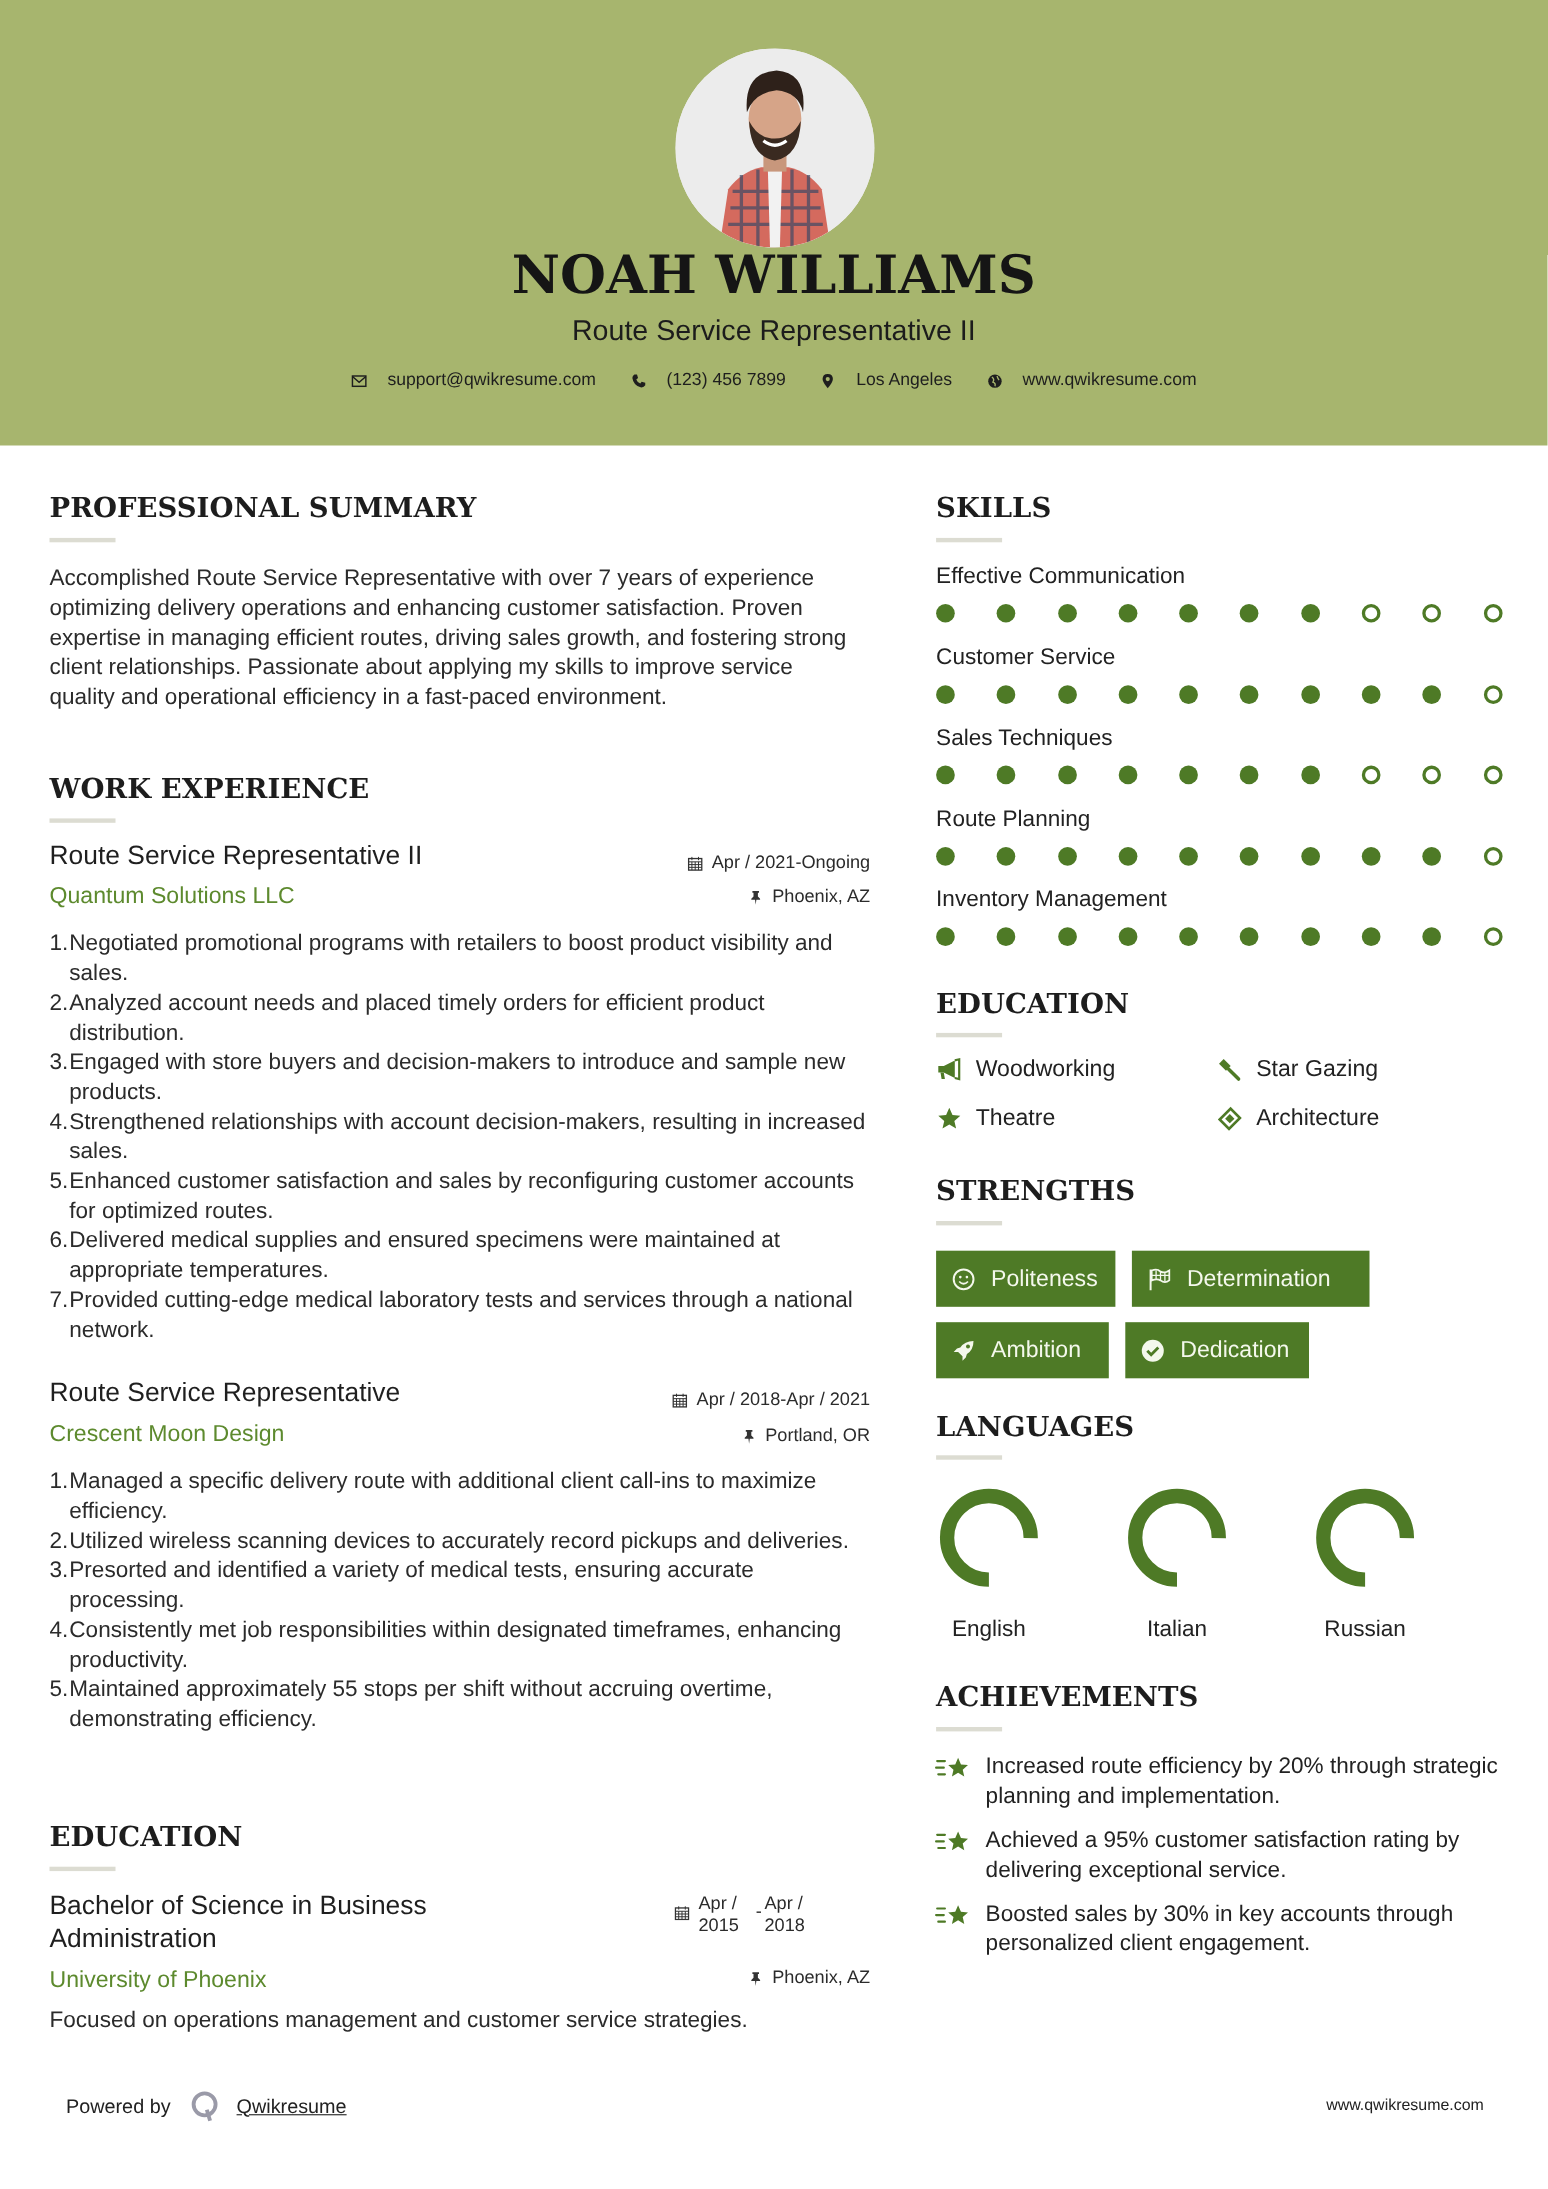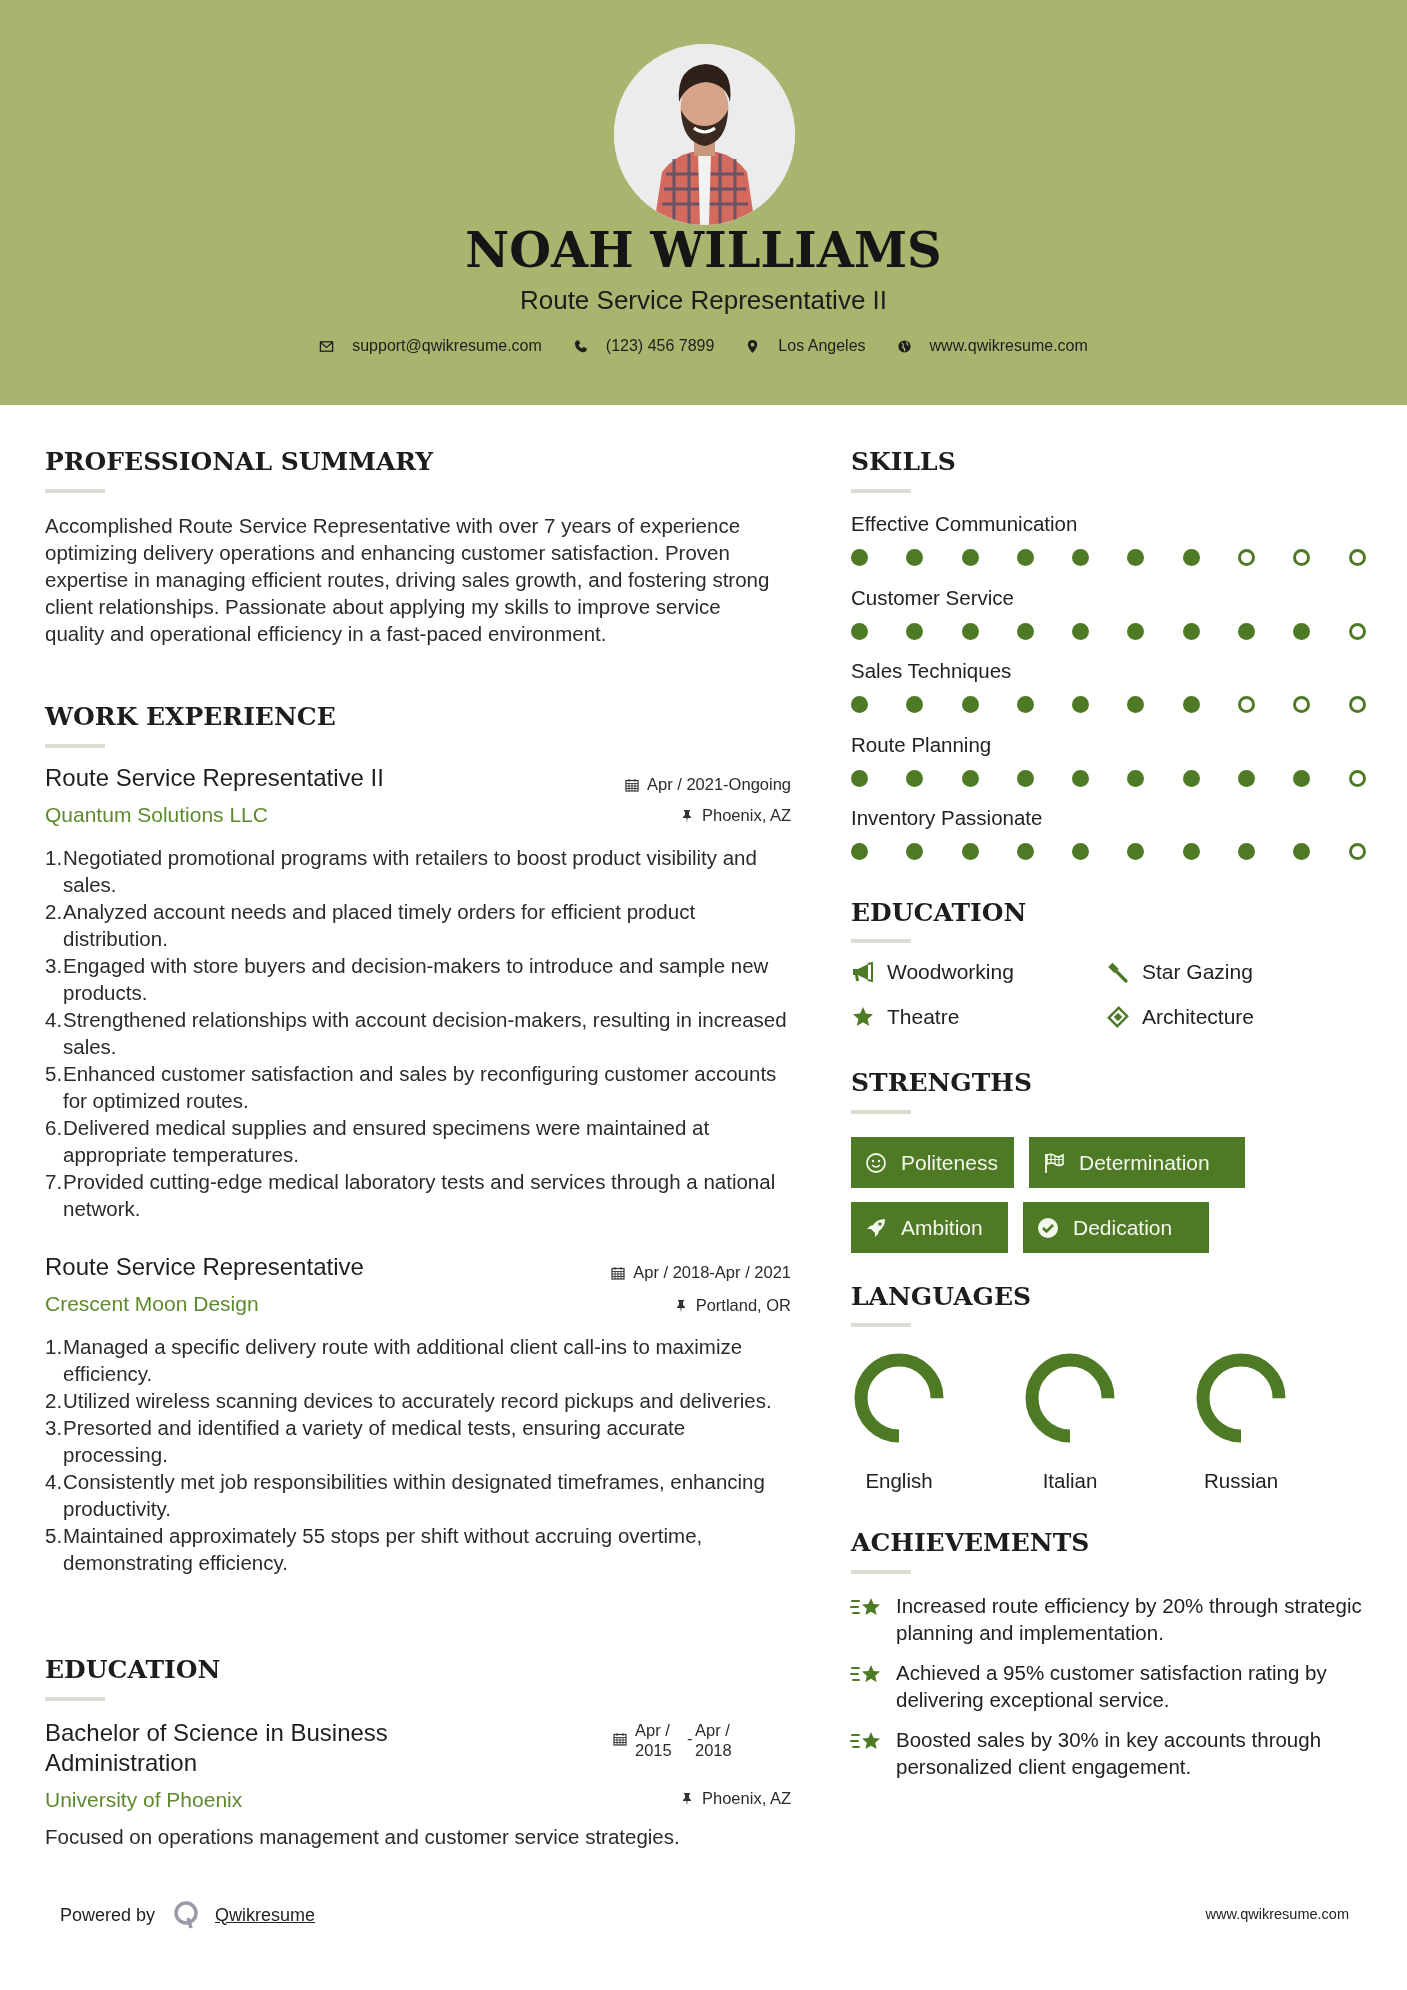--- a/index.html
+++ b/index.html
@@ -286,21 +286,21 @@
       <span class="dot"></span>
       <span class="dot"></span>
       <span class="dot"></span>
       <span class="dot"></span>
       <span class="dot"></span>
       <span class="dot"></span>
       <span class="dot"></span>
       <span class="dot"></span>
       <span class="dot off"></span>
     </div>
-    <div class="skill-label" style="top: 806px;">Inventory Passionate</div>
+    <div class="skill-label" style="top: 806px;">Inventory Management</div>
     <div class="dots" style="top: 843px;">
       <span class="dot"></span>
       <span class="dot"></span>
       <span class="dot"></span>
       <span class="dot"></span>
       <span class="dot"></span>
       <span class="dot"></span>
       <span class="dot"></span>
       <span class="dot"></span>
       <span class="dot"></span>
@@ -360,21 +360,21 @@
   </svg>
   <span>Determination</span>
 </div>
 <div class="badge" style="left:851px; top:1202px; width:157px;">
   <svg viewBox="0 0 22 22">
     <path d="M20 2 Q12 2 8 8 L5 9 L2 12 L6 12 L10 16 L10 20 L13 17 L14 14 Q20 10 20 2 Z" fill="#f4f8ec"></path>
     <circle cx="15" cy="7" r="1.8" fill="#4e7a26"></circle>
   </svg>
   <span>Ambition</span>
 </div>
-<div class="badge" style="left:1023px; top:1202px; width:186px;">
+<div class="badge" style="left:1023px; top:1202px; width:167px;">
   <svg viewBox="0 0 22 22">
     <circle cx="11" cy="11" r="10" fill="#f4f8ec"></circle>
     <path d="M6 11 L9.5 14.5 L16 8" fill="none" stroke="#4e7a26" stroke-width="2.6"></path>
   </svg>
   <span>Dedication</span>
 </div>
 
 <div class="section-title" style="left:851px; top:1282px;">LANGUAGES</div>
 <div class="rule" style="left:851px; top:1323px;"></div>
 <div id="languages-container">

